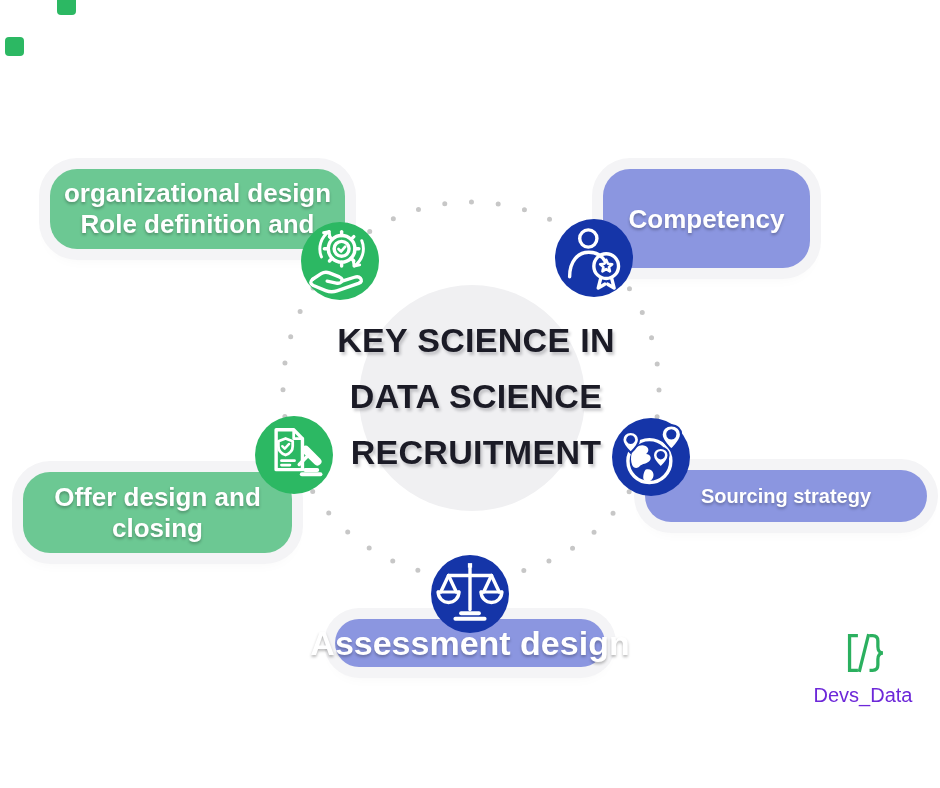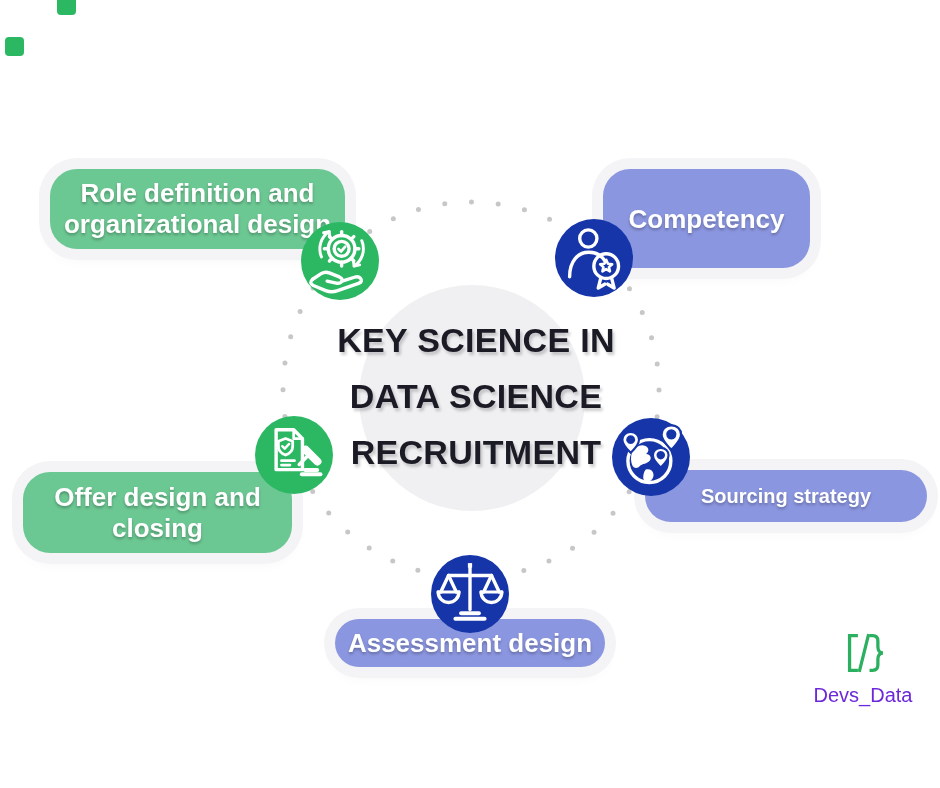--- a/index.html
+++ b/index.html
@@ -21,21 +21,21 @@
     color:#fff;font-weight:700;text-align:center;border-radius:27px;
     box-shadow:0 0 0 11px #f4f4f6, 0 8px 16px rgba(0,0,0,.05);
     text-shadow:0 2px 3px rgba(0,0,0,.28);}
   .pill .ln{display:block;white-space:nowrap;}
   .pill-green{background:#6cc893;}
   .pill-purple{background:#8b96e0;}
   #pill-role{left:50px;top:169px;width:295px;height:80px;font-size:26px;line-height:31px;}
   #pill-competency{left:603px;top:169px;width:207px;height:99px;font-size:26px;line-height:30px;}
   #pill-offer{left:23px;top:472px;width:269px;height:81px;font-size:26px;line-height:31px;}
   #pill-sourcing{left:645px;top:470px;width:282px;height:52px;font-size:20px;}
-  #pill-assessment{left:335px;top:619px;width:270px;height:48px;font-size:26px;}
+  #pill-assessment{left:335px;top:619px;width:270px;height:48px;font-size:34px;}
   
   .badge{border-radius:50%;}
   .badge svg{display:block;width:100%;height:100%;}
   .badge-green{background:#2cb863;}
   .badge-blue{background:#1535a8;}
   #icon-role{left:301px;top:222px;width:78px;height:78px;}
   #icon-competency{left:555px;top:219px;width:78px;height:78px;}
   #icon-offer{left:255px;top:416px;width:78px;height:78px;}
   #icon-sourcing{left:612px;top:418px;width:78px;height:78px;}
   #icon-assessment{left:431px;top:555px;width:78px;height:78px;}
@@ -65,22 +65,22 @@
   <div id="center-title" class="abs">
     <span class="tl">KEY SCIENCE IN</span>
     <span class="tl">DATA SCIENCE</span>
     <span class="tl">RECRUITMENT</span>
   </div>
 
   <div id="sq1" class="abs corner-sq"></div>
   <div id="sq2" class="abs corner-sq"></div>
 
   <div id="pill-role" class="abs pill pill-green">
+    <span class="ln">organizational design</span>
     <span class="ln">Role definition and</span>
-    <span class="ln">organizational design</span>
   </div>
 
   <div id="pill-competency" class="abs pill pill-purple">
     <span class="ln">Competency</span>
   </div>
 
   <div id="pill-offer" class="abs pill pill-green">
     <span class="ln">Offer design and</span>
     <span class="ln">closing</span>
   </div>

